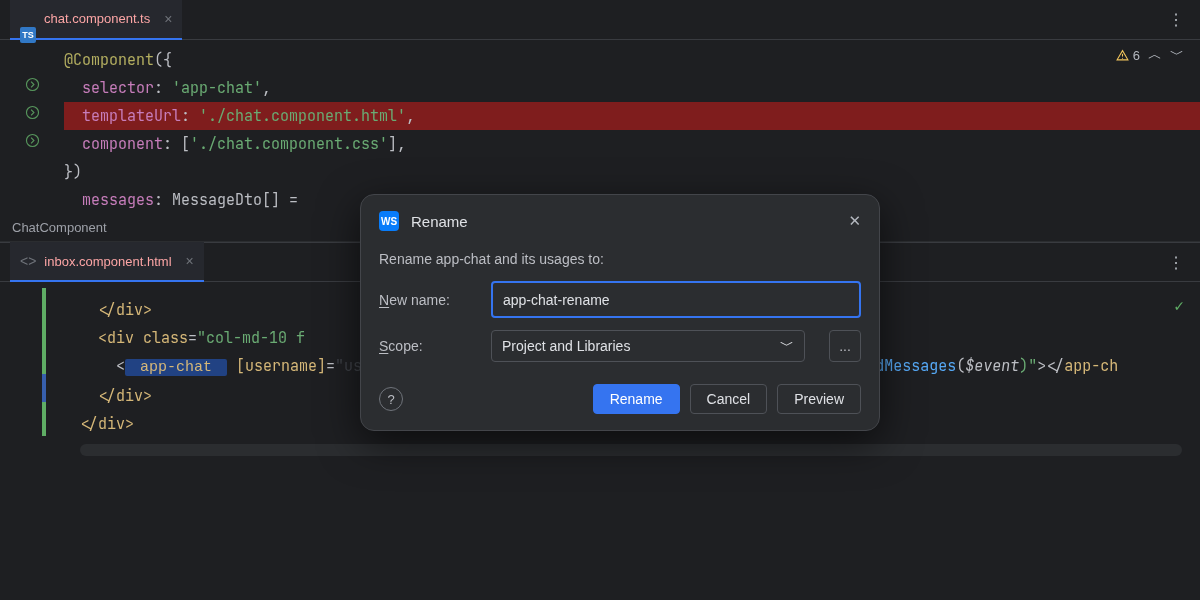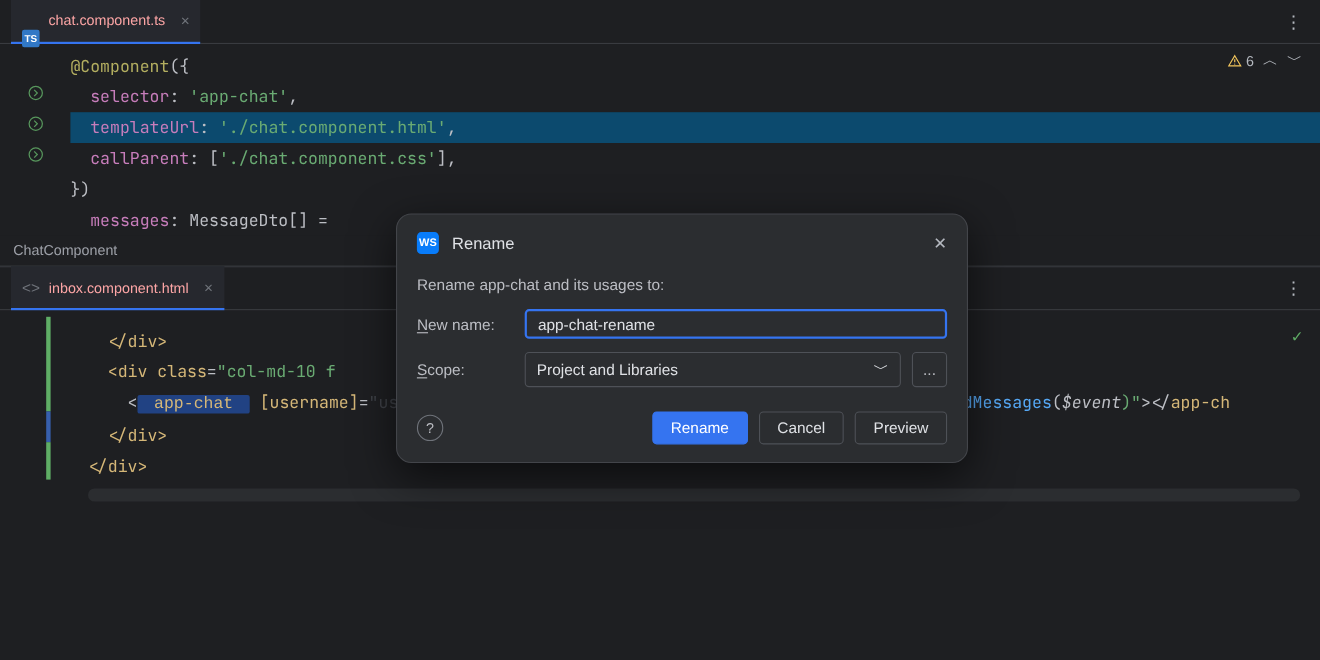--- a/index.html
+++ b/index.html
@@ -58,21 +58,21 @@
   .gutter {
     position: absolute; left: 0; top: 0; width: 56px; height: 100%;
   }
   .gutter-icon {
     position: absolute; left: 24px;
     width: 18px; height: 18px;
     color: #57965c;
   }
   .code-lines { padding-left: 64px; padding-top: 6px; }
   .code-lines div { white-space: pre; }
-  .highlight-line { background: #0c4a6e; }
+  .highlight-line { background: #7f1d1d; }
   .tok-key { color: #cf8e6d; }
   .tok-prop { color: #c77dbb; }
   .tok-str { color: #6aab73; }
   .tok-punc { color: #bcbec4; }
   .tok-decorator { color: #b3ae60; }
   .tok-type { color: #bcbec4; }
   .tok-func { color: #56a8f5; }
   .tok-tag { color: #d5b778; }
   .tok-ital { font-style: italic; color: #bcbec4; }
   .top-warn {
@@ -138,25 +138,25 @@
   }
   .ws-icon{
     width:20px;height:20px;background:#087cfa;border-radius:4px;
     display:flex;align-items:center;justify-content:center;
     color:#fff;font-size:10px;font-weight:700; margin-right:12px;
   }
   .dlg-title{ color:#dfe1e5; font-size:15px; flex:1;}
   .dlg-close{ color:#b4b8bf; font-size:15px; cursor:pointer;}
   .dlg-body{ padding: 8px 18px 0 18px; }
   .dlg-instr{ color:#bcbec4; margin-bottom: 14px; font-size:14px;}
-  .dlg-row{ display:flex; align-items:center; margin-bottom:12px; gap:10px;}
+  .dlg-row{ display:flex; align-items:center; margin-bottom:12px; gap:24px;}
   .dlg-label{ width:88px; color:#bcbec4; font-size:14px;}
   .dlg-label .ul{ text-decoration: underline; text-underline-offset:2px;}
   .dlg-input{
-    flex:1; height:27px;
+    flex:1; height:37px;
     background:#2b2d30;
     border:2px solid #3574f0;
     border-radius:4px;
     color:#dfe1e5;
     padding: 0 10px;
     font-size:14px;
     font-family: inherit;
     outline:none;
   }
   .dlg-select{
@@ -246,21 +246,21 @@
         <svg width="17" height="17" viewBox="0 0 24 24">
             <circle cx="12" cy="12" r="8.5" fill="none" stroke="#57965c" stroke-width="1.6"></circle>
             <path d="M10 8 L14 12 L10 16" fill="none" stroke="#57965c" stroke-width="1.6"></path>
           </svg>
       </span>
     </div>
     <div class="code-lines">
 <div><span class="tok-decorator">@Component</span><span class="tok-punc">({</span></div>
 <div><span>  </span><span class="tok-prop">selector</span><span class="tok-punc">: </span><span class="tok-str">'app-chat'</span><span class="tok-punc">,</span></div>
 <div class="highlight-line"><span>  </span><span class="tok-prop">templateUrl</span><span class="tok-punc">: </span><span class="tok-str">'./chat.component.html'</span><span class="tok-punc">,</span></div>
-<div><span>  </span><span class="tok-prop">callParent</span><span class="tok-punc">: [</span><span class="tok-str">'./chat.component.css'</span><span class="tok-punc">],</span></div>
+<div><span>  </span><span class="tok-prop">component</span><span class="tok-punc">: [</span><span class="tok-str">'./chat.component.css'</span><span class="tok-punc">],</span></div>
 <div><span class="tok-punc">})</span></div>
 <div><span>  </span><span class="tok-prop">messages</span><span class="tok-punc">: </span><span class="tok-type">MessageDto</span><span class="tok-punc">[]</span><span class="tok-punc"> </span><span class="tok-punc">=</span><span> </span></div>
     </div>
   </div>
 </div>
 
 <div class="breadcrumb-bar">
   <span>ChatComponent</span>
 </div>
 

